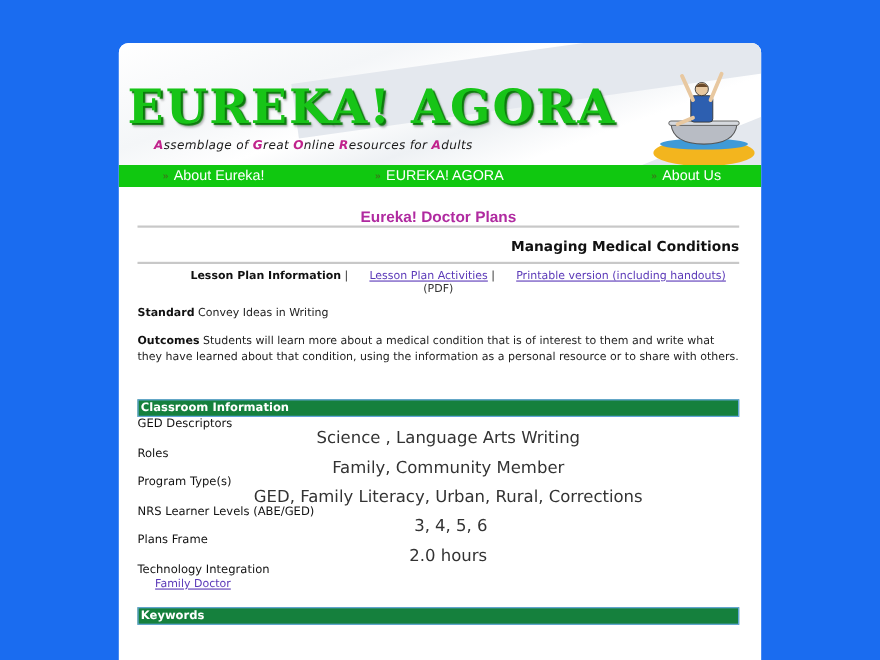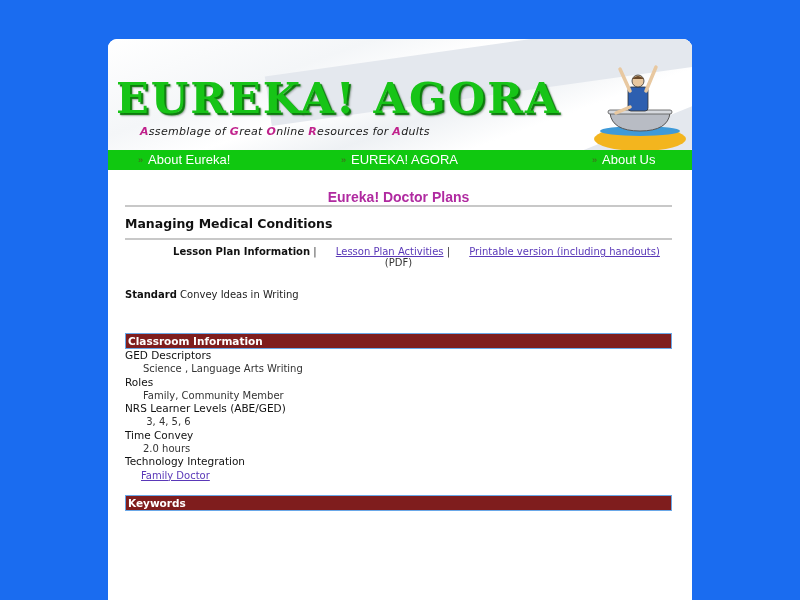--- a/index.html
+++ b/index.html
@@ -60,36 +60,36 @@
   .lp-title {
     text-align: center; margin-top: 19px;
     font-family: "Liberation Sans", sans-serif; font-weight: bold; font-size: 14px;
     color: #b02aa0;
   }
   hr.sep {
     border: 0; border-top: 2px solid #c8c8c8; margin: 0; height: 0;
   }
   .hr1 { margin-top: 20px; }
   .lesson-title {
-    text-align: left; font-weight: bold; font-size: 12.5px; color: #111;
+    text-align: right; font-weight: bold; font-size: 12.5px; color: #111;
     margin: 9px 0 7px;
   }
   .subnav { text-align: center; font-size: 10px; margin-top: 6px; color: #333; }
   .subnav b { color: #111; padding-left: 36px; }
   a { color: #5a38b8; text-decoration: underline; cursor: pointer; padding-left: 16px; }
-  .para { margin-top: 20px; line-height: 14px; font-size: 10px; }
+  .para { margin-top: 10px; line-height: 14px; font-size: 10px; }
   .para b { color: #111; }
   .para2 { margin-top: 12px; }
   .sect-hdr {
-    margin-top: 31px; background: #7f1d1d; color: #fff; font-weight: bold;
+    margin-top: 31px; background: #15803d; color: #fff; font-weight: bold;
     font-size: 10.5px; padding: 0 2px; height: 14px; line-height: 14px;
     border: 1px solid #6aa8e8;
   }
   .field-label { font-weight: normal; color: #111; font-size: 10.5px; line-height: 13.3px; }
-  .field-val { padding-left: 18px; font-size: 10px; line-height: 13.3px; color: #333; }
+  .field-val { padding-left: 18px; font-size: 15px; line-height: 13.3px; color: #333; text-align: center; }
   .sect-hdr2 { margin-top: 13px; }
 </style>
 </head>
 <body>
 
 <div class="page">
   <div class="banner">
     <div class="ray" style="left:150px;top:-60px;width:700px;height:50px;transform:rotate(-8deg);"></div>
     <div class="ray" style="left:300px;top:-20px;width:500px;height:40px;transform:rotate(-22deg);"></div>
     <div class="ray" style="left:380px;top:20px;width:400px;height:30px;transform:rotate(-40deg);"></div>
@@ -105,21 +105,21 @@
       <rect x="40" y="36" width="20" height="24" rx="3" fill="#2d5fb0" stroke="#333" stroke-width="0.8"></rect>
       <circle cx="50" cy="30" r="6" fill="#e8c8a0" stroke="#333" stroke-width="0.8"></circle>
       <path d="M44 28 Q50 22 56 28" fill="#6b4a2a"></path>
       <path d="M42 40 L32 18" stroke="#e8c8a0" stroke-width="3.5" stroke-linecap="round"></path>
       <path d="M58 40 L68 16" stroke="#e8c8a0" stroke-width="3.5" stroke-linecap="round"></path>
       <path d="M42 56 L28 62" stroke="#e8c8a0" stroke-width="3.5" stroke-linecap="round"></path>
     </svg>
   </div>
 
   <div class="navbar">
-    <div class="nav-item" style="left:30px;">
+    <div class="nav-item" style="left:40px;">
       <span class="bullet">»</span><span>About Eureka!</span>
     </div>
     <div class="nav-item" style="left:233px;">
       <span class="bullet">»</span><span>EUREKA! AGORA</span>
     </div>
     <div class="nav-item" style="left:484px;">
       <span class="bullet">»</span><span>About Us</span>
     </div>
   </div>
 
@@ -128,29 +128,34 @@
     <hr class="sep hr1">
     <div class="lesson-title">Managing Medical Conditions</div>
     <hr class="sep">
     <div class="subnav">
       <b>Lesson Plan Information</b><span> | </span><a>Lesson Plan Activities</a><span> | </span><a>Printable version (including handouts)</a><span> (PDF)</span>
     </div>
 
     <div class="para">
       <b>Standard</b><span> Convey Ideas in Writing</span>
     </div>
+    <div class="para para2">
+      <b>Outcomes</b><span> Students will learn more about a medical condition that is of interest to them and write what they have learned about that condition, using the information as a personal resource or to share with others.</span>
+    </div>
 
     <div class="sect-hdr">Classroom Information</div>
     <div class="field-label">GED Descriptors</div>
     <div class="field-val">Science , Language Arts Writing</div>
     <div class="field-label">Roles</div>
     <div class="field-val">Family, Community Member</div>
+    <div class="field-label">Program Type(s)</div>
+    <div class="field-val">GED, Family Literacy, Urban, Rural, Corrections</div>
     <div class="field-label">NRS Learner Levels (ABE/GED)</div>
     <div class="field-val" style="white-space:pre;"> 3, 4, 5, 6</div>
-    <div class="field-label">Time Convey</div>
+    <div class="field-label">Plans Frame</div>
     <div class="field-val">2.0 hours</div>
     <div class="field-label">Technology Integration</div>
     <div style="line-height:13.3px;font-size:10px;">
       <a>Family Doctor</a>
     </div>
 
     <div class="sect-hdr sect-hdr2">Keywords</div>
   </div>
 </div>
 

